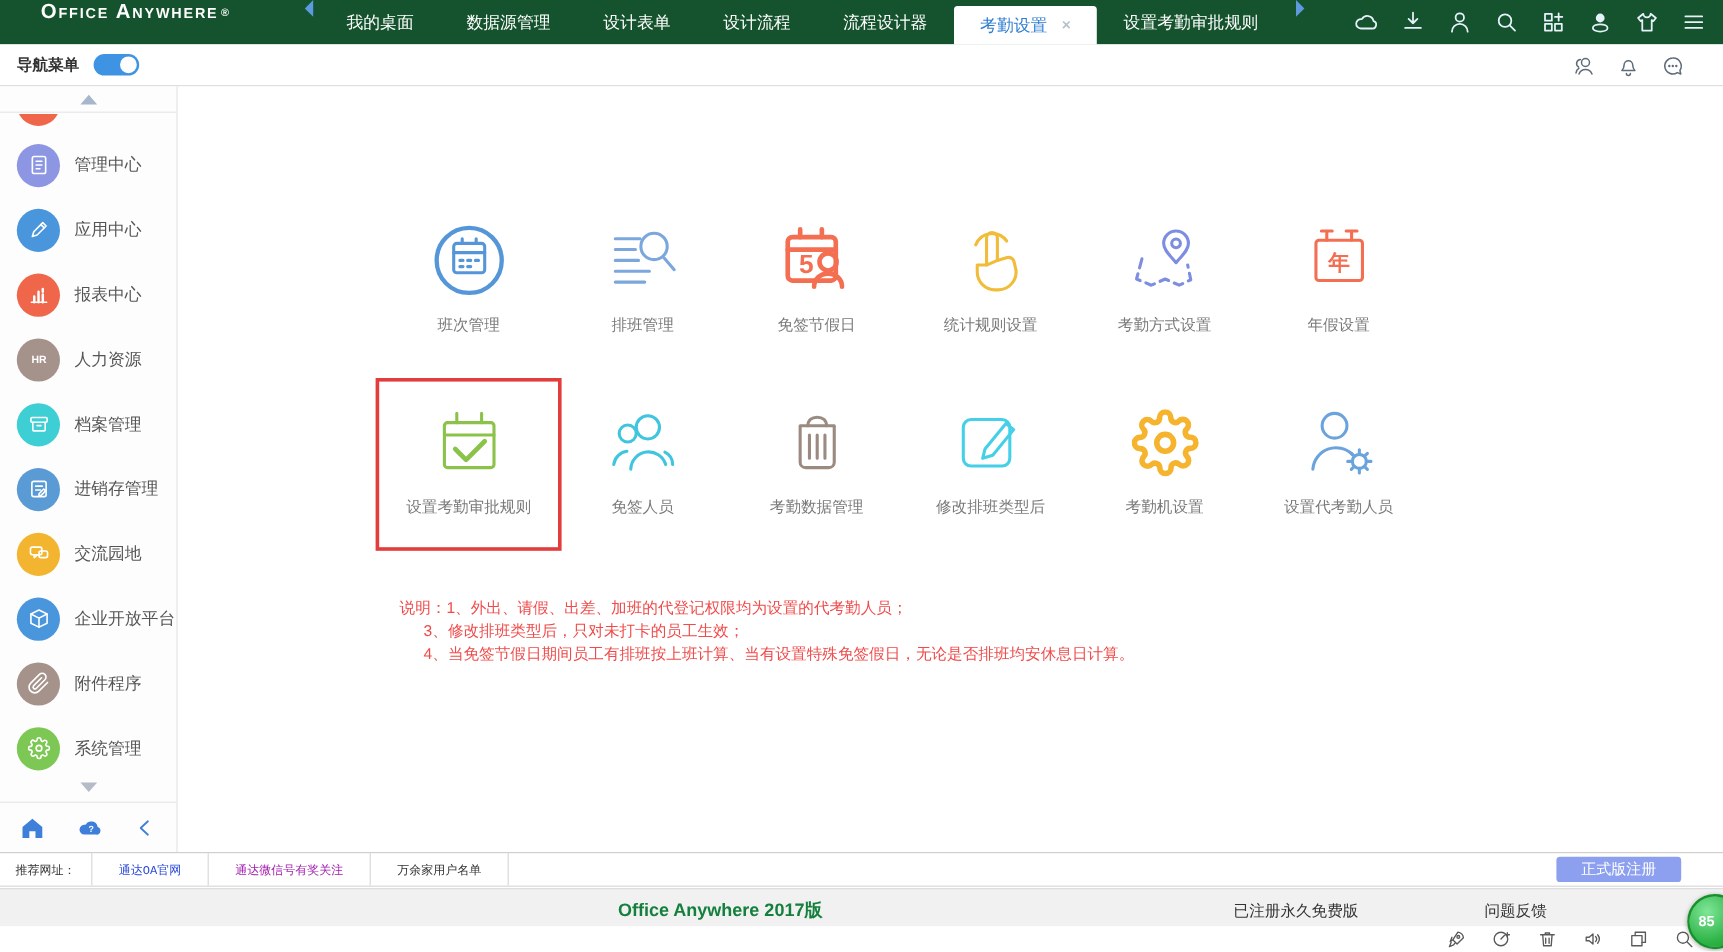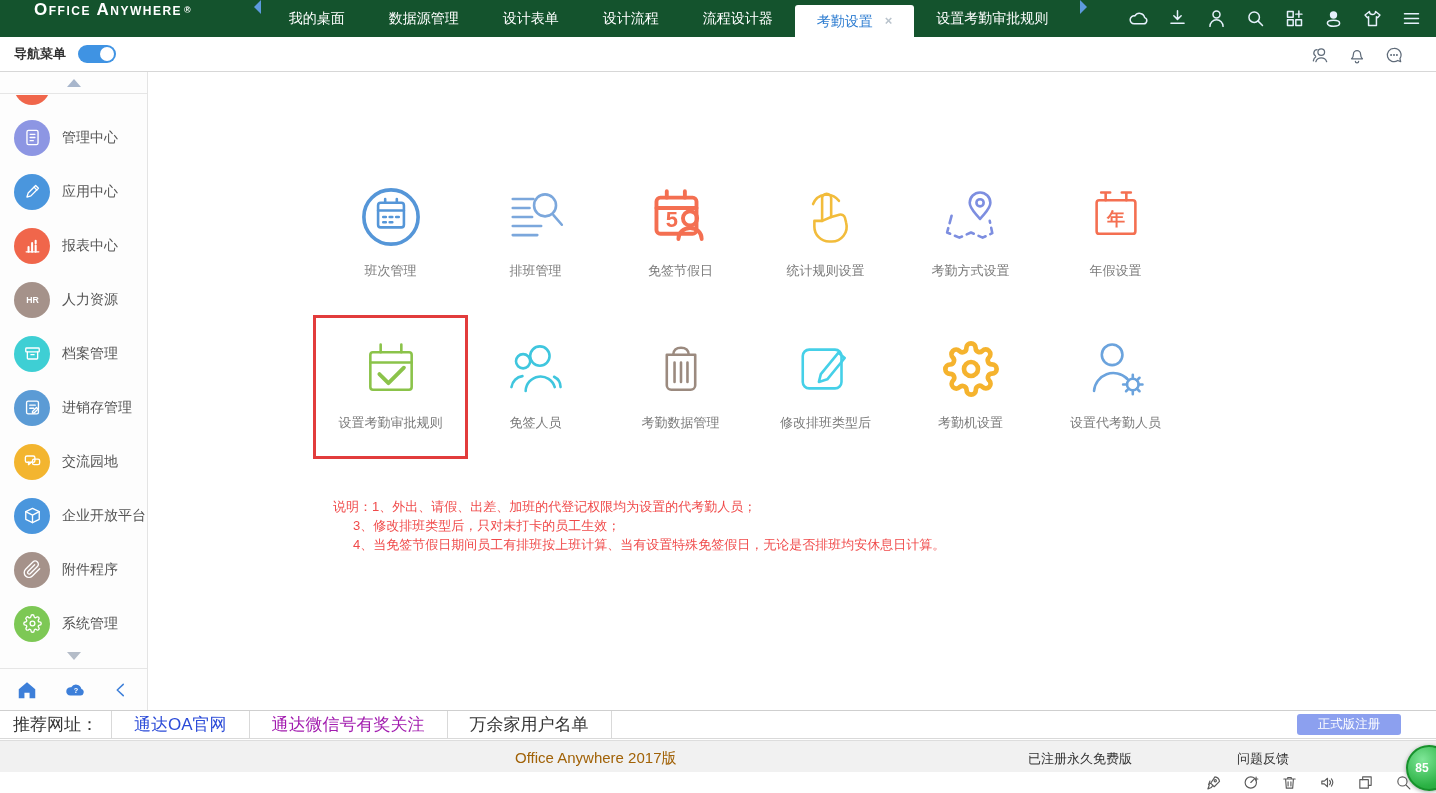--- a/index.html
+++ b/index.html
@@ -62,28 +62,28 @@
   .cell .iconbox svg { width:62px; height:62px; }
   .cell .applabel { margin-top:12px; font-size:13px; color:#7a7a7a; white-space:nowrap; }
   .grow2 { margin-top:18px; }
   .cell.hl { outline:3px solid #e23c3c; outline-offset:2px; }
 
   
   .notes { position:absolute; left:333px; top:497px; font-size:13px; color:#f04a4a; line-height:19px; }
   .notes .ind { padding-left:20px; }
 
   
-  .recbar { position:absolute; left:0; top:710px; width:100%; height:29px; background:#fff; border-top:1px solid #cfcfcf; border-bottom:1px solid #d9d9d9; display:flex; align-items:stretch; font-size:17px; }
+  .recbar { position:absolute; left:0; top:710px; width:100%; height:29px; background:#fff; border-top:1px solid #cfcfcf; border-bottom:1px solid #d9d9d9; display:flex; align-items:stretch; font-size:10px; }
   .reccell { display:flex; align-items:center; padding:0 22px; border-right:1px solid #d9d9d9; white-space:nowrap; }
   .reccell:first-child { padding:0 13px; color:#333; }
-  .reccell a { text-decoration:none; cursor:pointer; }
+  .reccell a { text-decoration:none; cursor:pointer;font-family:Liberation Mono, monospace; }
   .register { position:absolute; right:35px; top:714px; width:104px; height:21px; background:#8ca0ef; color:#fff; font-size:12.5px; border:none; border-radius:3px; cursor:pointer; }
 
   .footer { position:absolute; left:0; top:740px; width:100%; height:32px; background:#f1f1f1; border-top:1px solid #ddd; font-size:13px; color:#333; }
-  .footer .product { position:absolute; left:515px; top:8px; font-weight:normal; font-size:15px; color:#a16207; }
+  .footer .product { position:absolute; left:515px; top:8px; font-weight:bold; font-size:15px; color:#15803d; }
   .footer .license { position:absolute; left:1028px; top:9px; }
   .footer .feedback { position:absolute; left:1237px; top:9px; cursor:pointer; }
 
   .bstrip { position:absolute; left:0; top:772px; width:100%; height:21px; background:#fff; }
   .bstrip .bicons { position:absolute; right:24px; top:2px; display:flex; gap:21px; color:#5a5a5a; }
   .bstrip .bicons svg { width:17px; height:17px; }
   .bstrip .bicons svg.ic * { stroke-width:1.6; }
 
   .ball { position:absolute; right:-16px; top:745px; width:46px; height:46px; border-radius:50%;
           background:radial-gradient(circle at 35% 30%, #7fe698, #2cb245 65%, #1f9e33);

